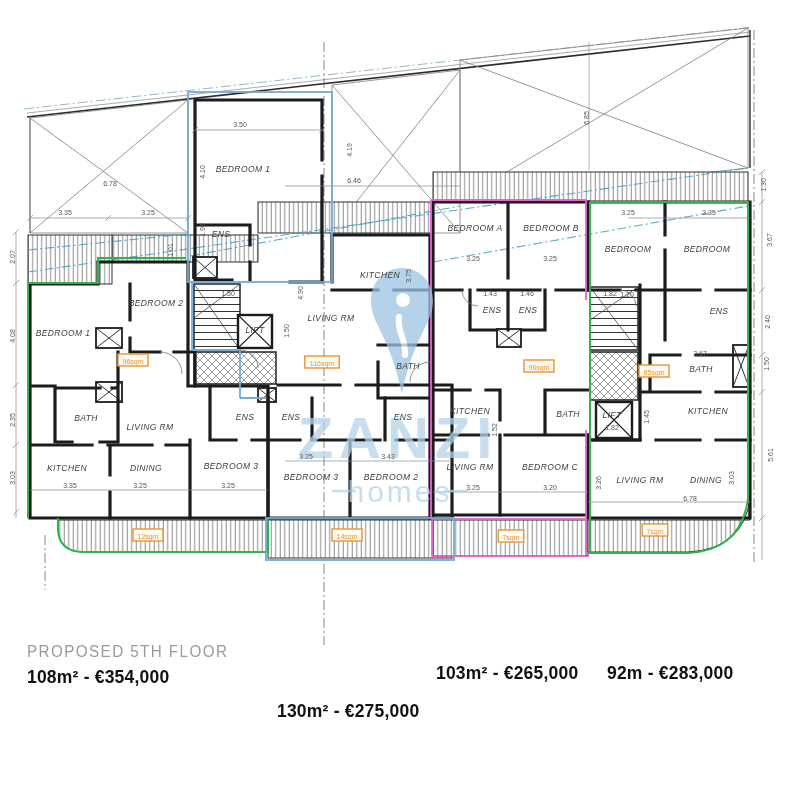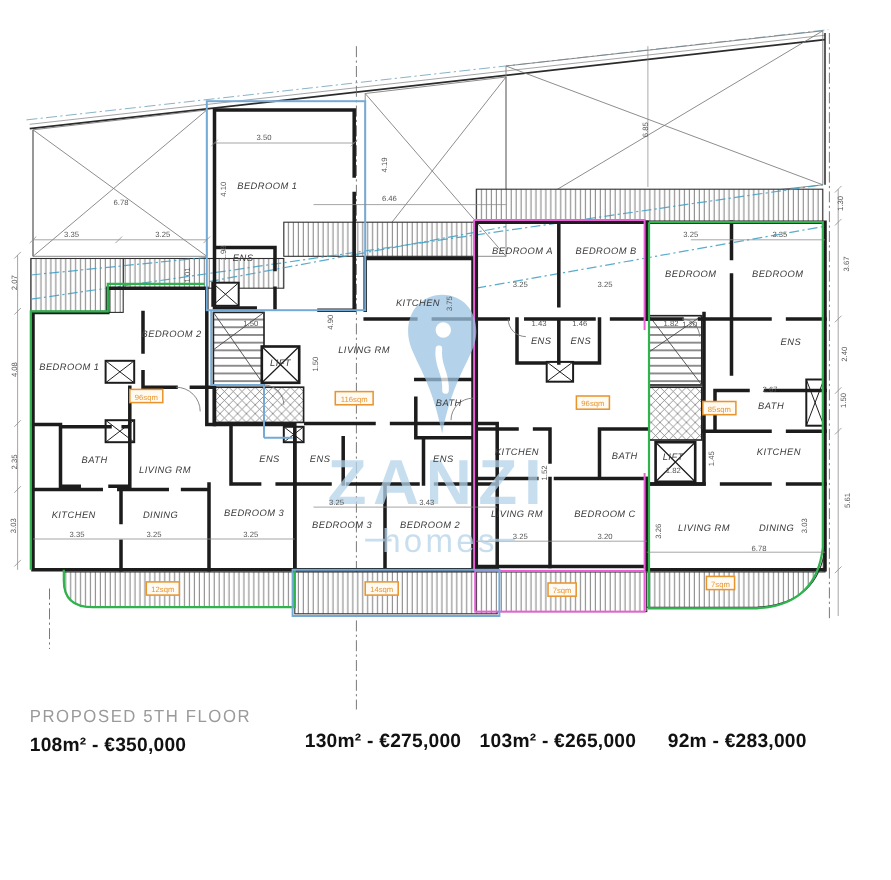--- a/index.html
+++ b/index.html
@@ -4,21 +4,21 @@
 <style>
   html,body{margin:0;padding:0;background:#ffffff;}
   #stage{position:relative;width:810px;height:800px;background:#fff;overflow:hidden;
          font-family:"Liberation Sans",sans-serif;}
   #plan-svg{position:absolute;left:0;top:0;}
   .footer-text{position:absolute;white-space:nowrap;}
   #floor-title{left:27px;top:643px;font-size:16px;letter-spacing:1.5px;color:#9a9a9a;
                font-family:"Liberation Sans",sans-serif;transform:scaleX(.95);transform-origin:left;}
   .price{font-weight:bold;color:#111;font-size:17.5px;letter-spacing:.2px;}
   #price-0{left:27px;top:667px;}
-  #price-1{left:277px;top:663px;}
+  #price-1{left:277px;top:701px;}
   #price-2{left:408px;top:663px;margin-left:28px;}
   #price-3{left:607px;top:663px;}
   text{font-family:"Liberation Sans",sans-serif;}
   .room-lbl{font-style:italic;fill:#3c3c3c;letter-spacing:.4px;}
   .dim-lbl{fill:#555;}
   .badge-lbl{fill:#e8952f;}
 </style>
 </head>
 <body>
 
@@ -293,18 +293,18 @@
         <text x="690" y="501" text-anchor="middle" class="dim-lbl" font-size="7">6.78</text>
         <text x="773" y="455" text-anchor="middle" class="dim-lbl" font-size="7" transform="rotate(-90 773 455)">5.61</text>
         <text x="766" y="185" text-anchor="middle" class="dim-lbl" font-size="7" transform="rotate(-90 766 185)">1.30</text>
         <text x="772" y="240" text-anchor="middle" class="dim-lbl" font-size="7" transform="rotate(-90 772 240)">3.67</text>
         <text x="770" y="322" text-anchor="middle" class="dim-lbl" font-size="7" transform="rotate(-90 770 322)">2.40</text>
         <text x="769" y="364" text-anchor="middle" class="dim-lbl" font-size="7" transform="rotate(-90 769 364)">1.50</text>
       </g>
 </svg>
 
 <div class="footer-text" id="floor-title">PROPOSED 5TH FLOOR</div>
-<div class="footer-text price" id="price-0">108m² - €350,000</div>
+<div class="footer-text price" id="price-0">108m² - €354,000</div>
 <div class="footer-text price" id="price-1">130m² - €275,000</div>
 <div class="footer-text price" id="price-2">103m² - €265,000</div>
 <div class="footer-text price" id="price-3">92m - €283,000</div>
 
 </div>
 
 </body></html>

